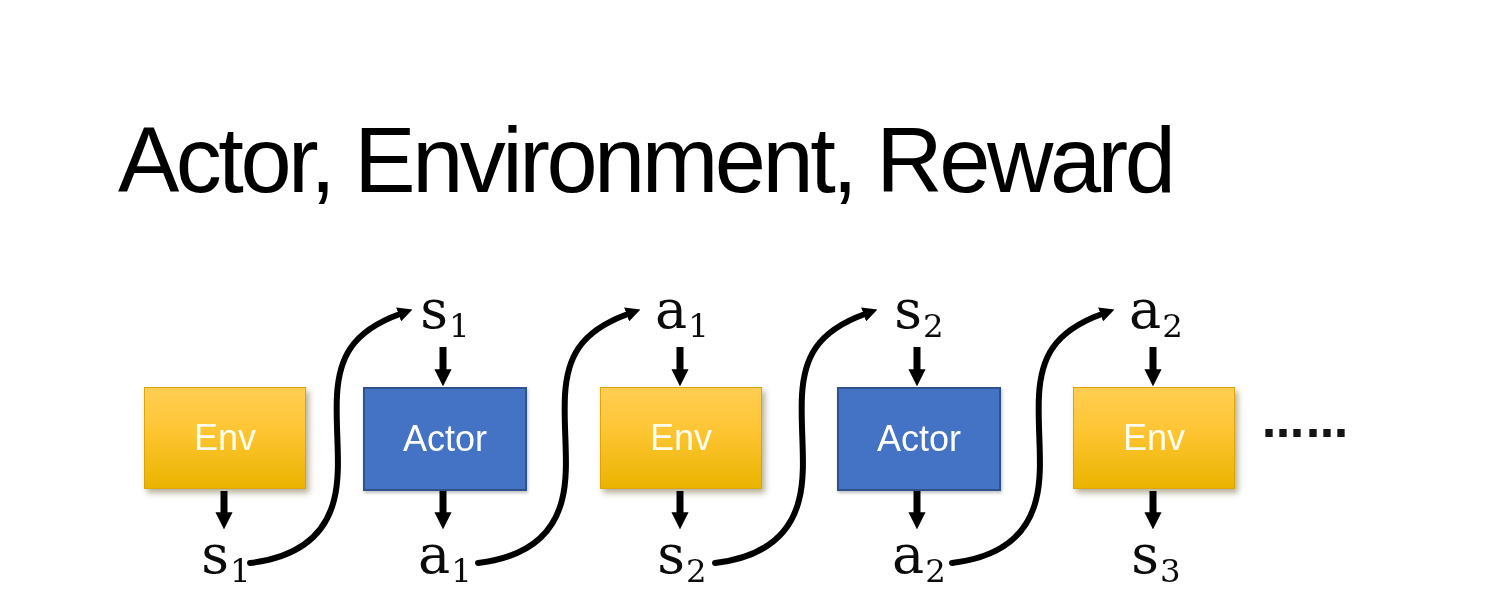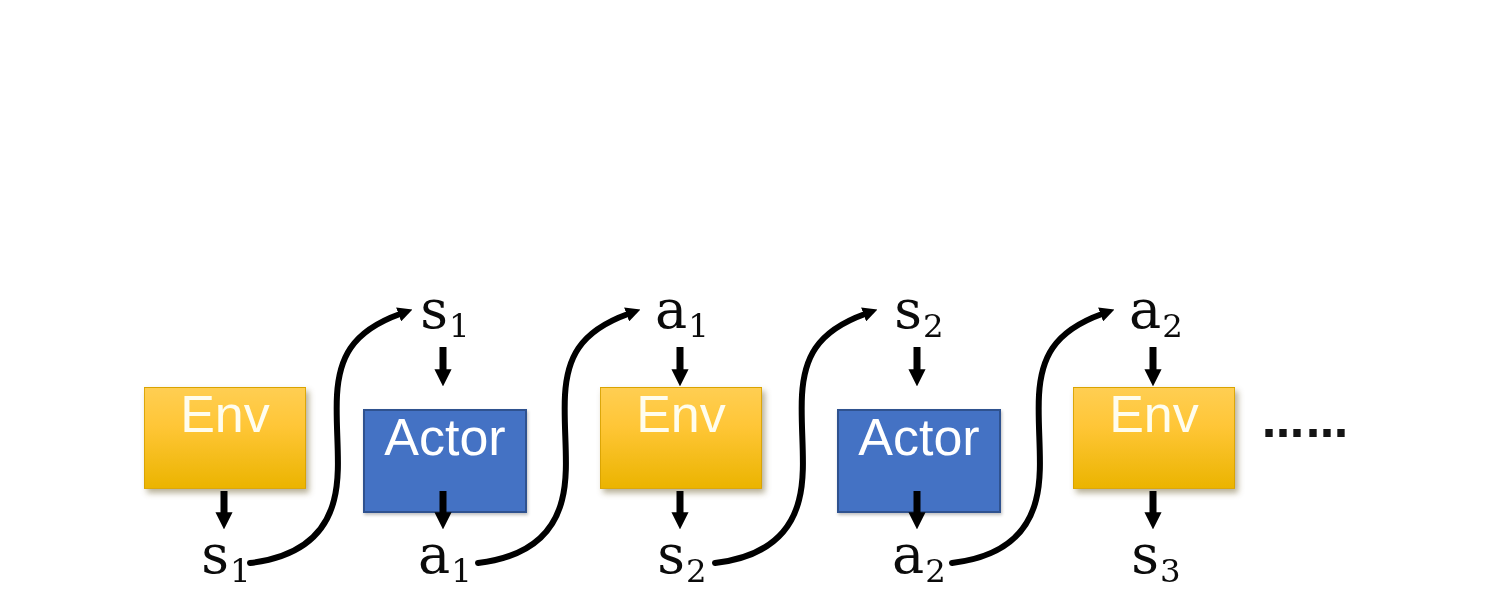--- a/index.html
+++ b/index.html
@@ -12,34 +12,33 @@
     position:relative; width:1500px; height:608px; background:#ffffff;
     overflow:hidden; font-family:"Liberation Sans", sans-serif;
   }
   .title{
     position:absolute; left:118px; top:112px;
     font-size:92px; font-weight:300; letter-spacing:-3.5px;
     color:#000; white-space:nowrap; line-height:1.05;
   }
   .node{
     position:absolute; top:387px; width:160px; height:100px;
-    display:flex; align-items:flex-start; justify-content:center;
-    font-size:52px; color:var(--box-text); line-height:1;
+    display:flex; align-items:center; justify-content:center;
+    font-size:36px; color:var(--box-text); line-height:1;
   }
   .node.env{
     background:linear-gradient(180deg, var(--env-top) 0%, var(--env-mid) 38%, var(--env-bottom) 100%);
     border:1px solid rgba(214,160,0,.85);
     box-shadow:3px 4px 6px rgba(95,80,25,.45);
     color:#FFFDEE;
   }
   .node.actor{
     background:var(--actor-fill);
     border:2px solid var(--actor-border);
     box-shadow:1px 2px 3px rgba(0,0,0,.25);
-    margin-top:22px;
   }
   .mlabel{
     position:absolute; transform:translateX(-50%);
     font-family:"DejaVu Serif", serif; 
     font-size:54px; line-height:1; color:var(--label-text); white-space:nowrap;
   }
   .mlabel.toprow{top:283px;}
   .mlabel.bottomrow{top:528px;}
   .mlabel sub{font-size:0.6em; vertical-align:-0.28em; margin-left:1px;}
   .dots{
@@ -51,20 +50,21 @@
   .arrow-path{stroke:var(--arrow); fill:none;}
   .arrow-fill{fill:var(--arrow);}
   .straight{stroke-width:7;}
   .curve{stroke-width:6; stroke-linecap:round;}
 </style>
 </head>
 <body>
 
 <div class="slide">
 
+  <div class="title">Actor, Environment, Reward</div>
 
   <div class="node env" style="left:144px">
       <span>Env</span>
     </div>
   <div class="node actor" style="left:363px">
       <span>Actor</span>
     </div>
   <div class="node env" style="left:600px">
       <span>Env</span>
     </div>

